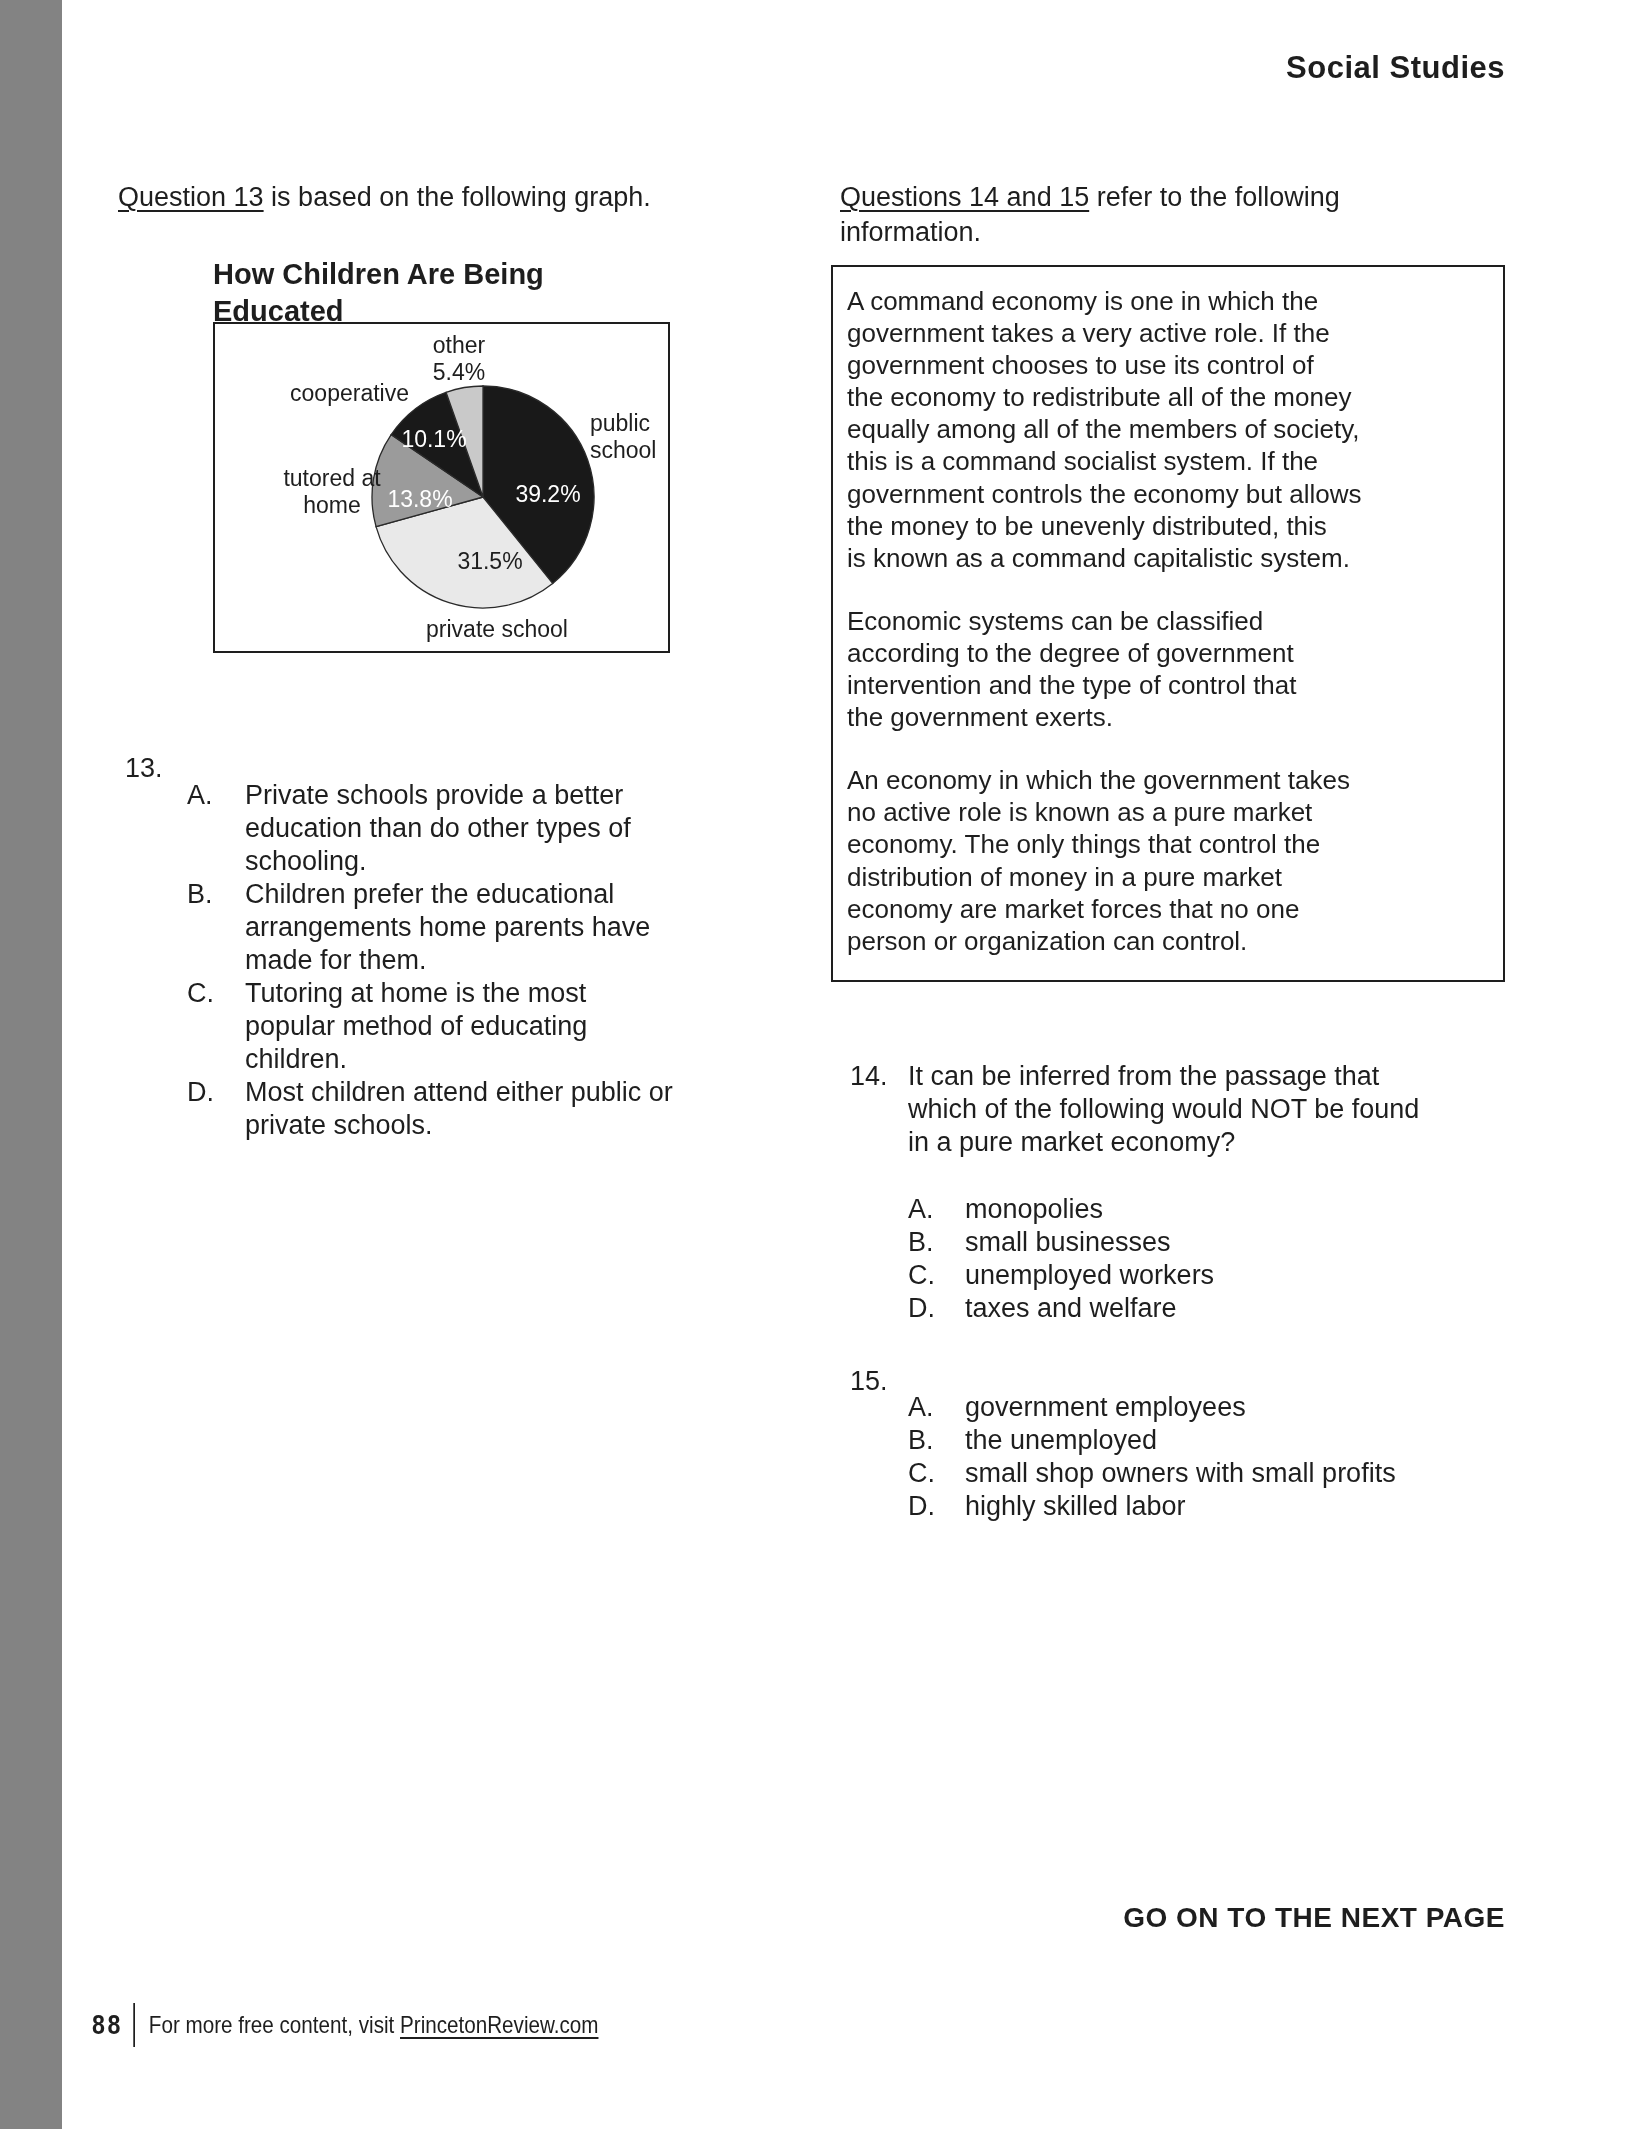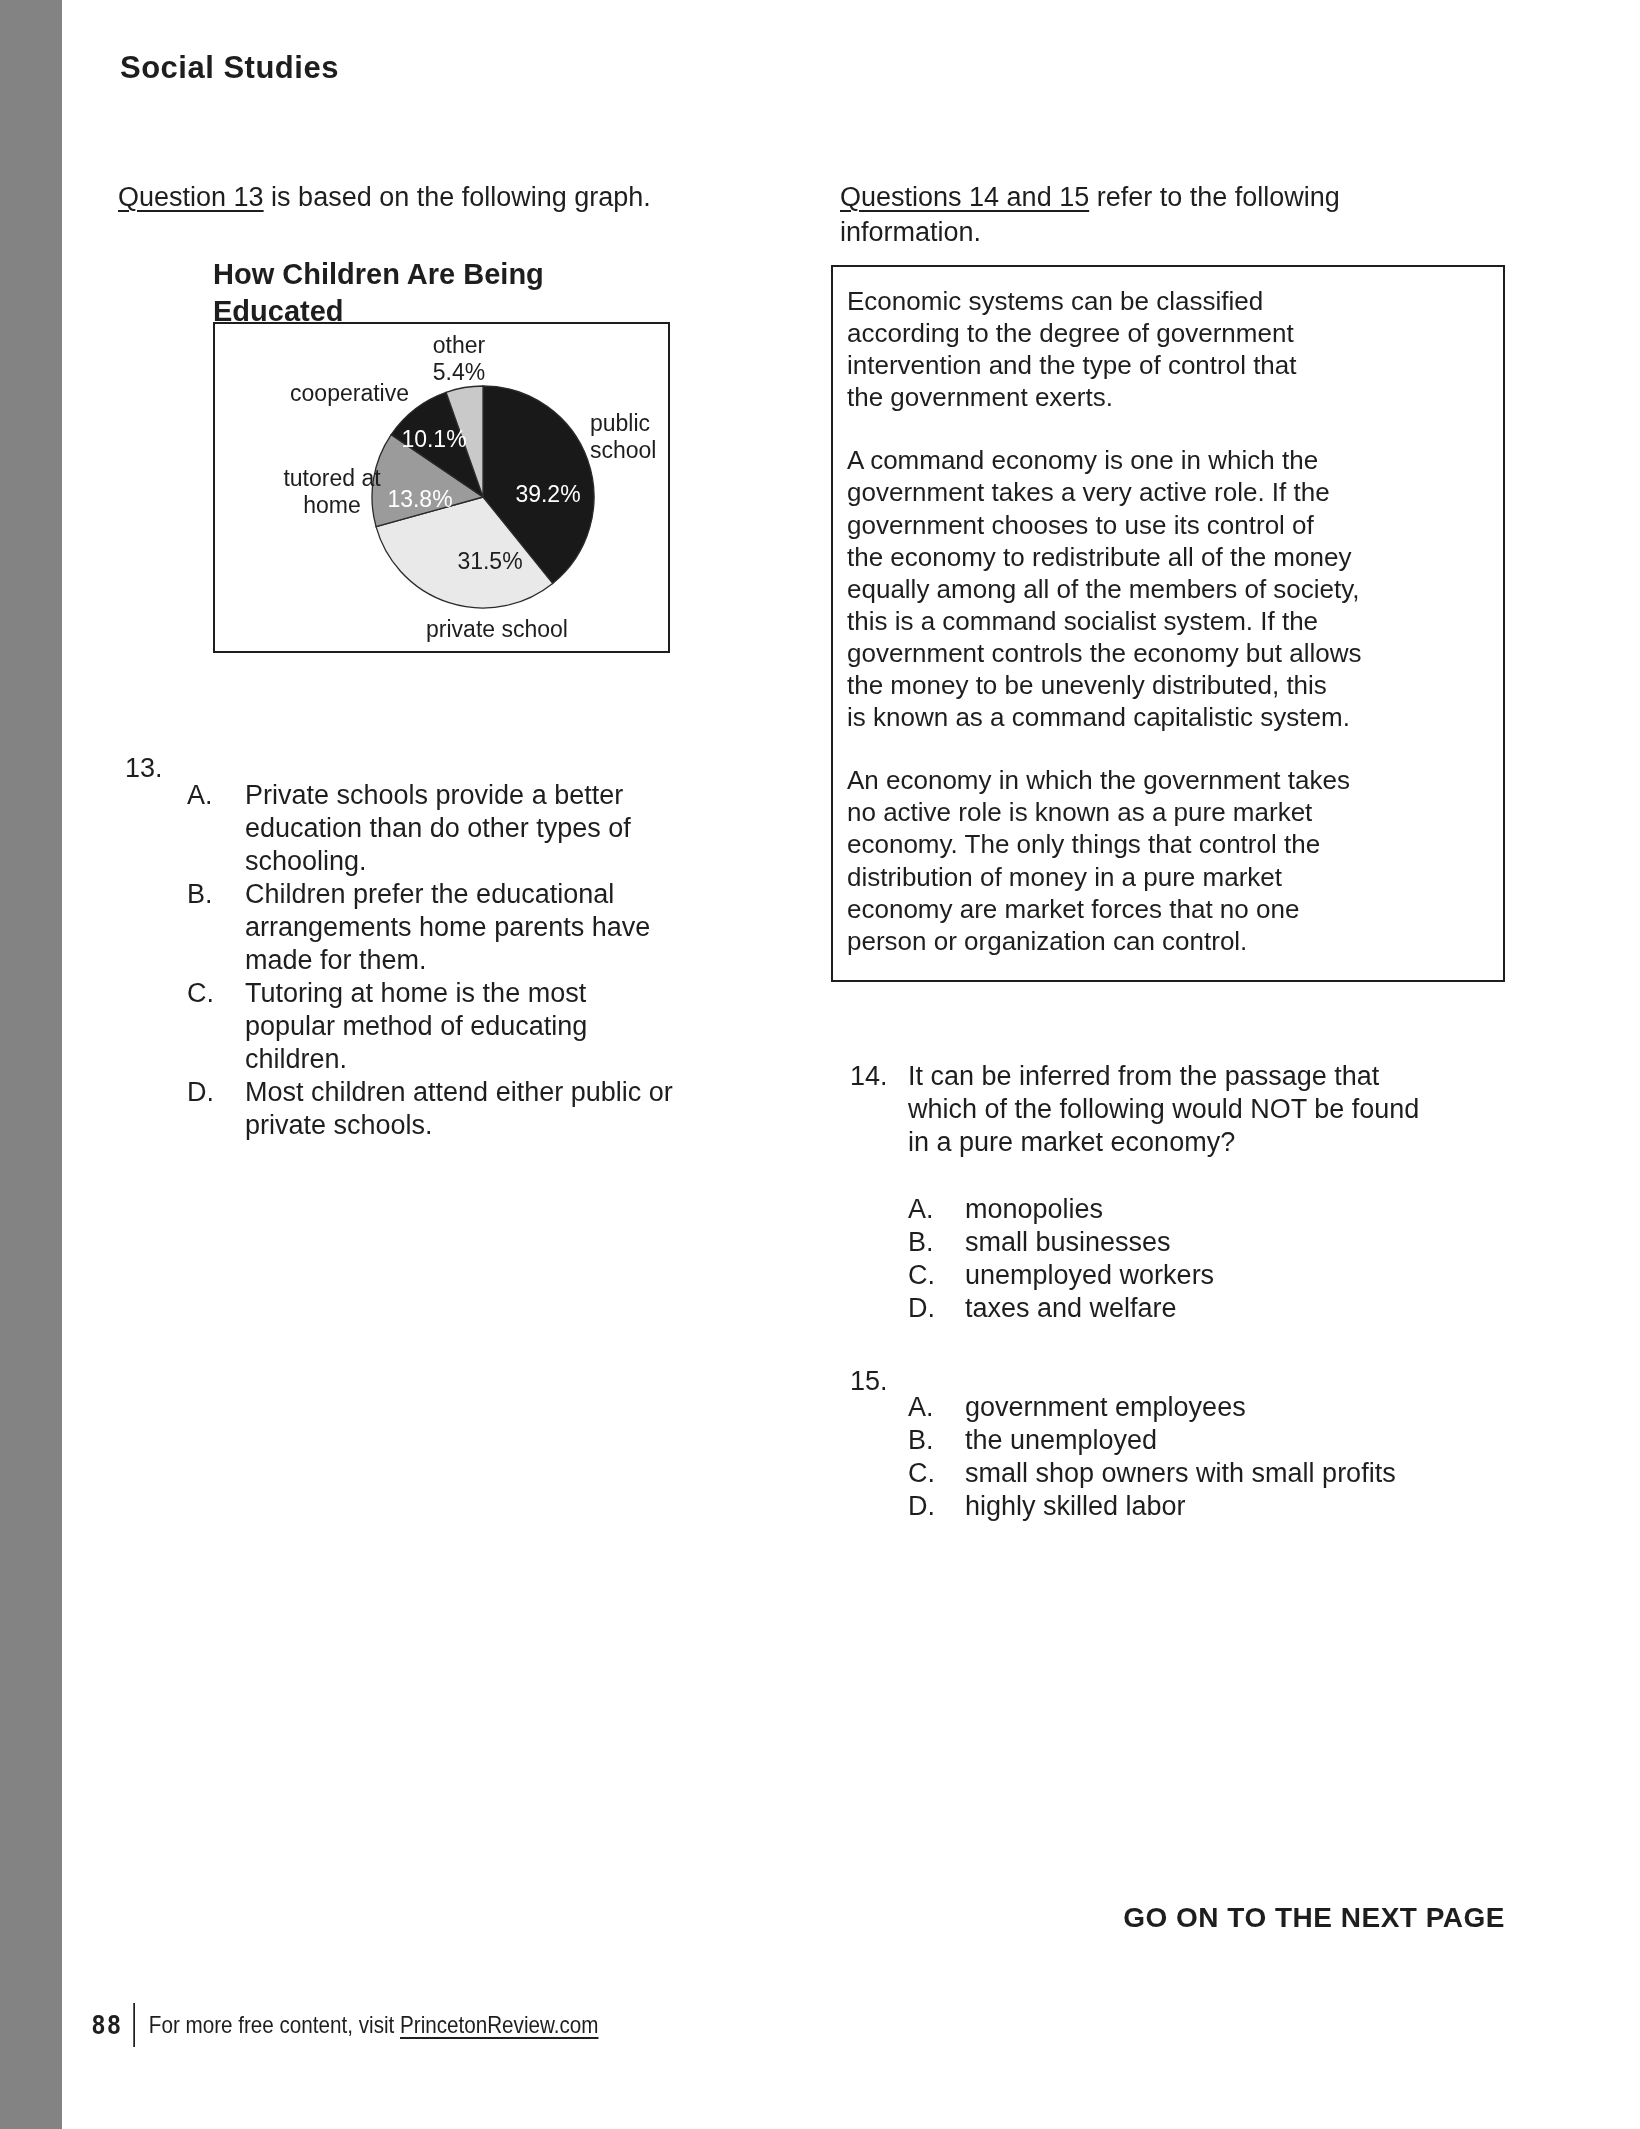--- a/index.html
+++ b/index.html
@@ -2,21 +2,21 @@
 <html><head>
 <meta charset="utf-8">
 <style>
   html,body{margin:0;padding:0;background:#ffffff;}
   body{width:1640px;height:2129px;position:relative;overflow:hidden;
        font-family:"Liberation Sans",sans-serif;color:#1e1e1e;
        -webkit-font-smoothing:antialiased;}
   .abs{position:absolute;}
   .pre{white-space:pre-line;}
   .side-strip{left:0;top:0;width:62px;height:2129px;background:#838383;}
-  .page-title{left:120px;top:50px;width:1385px;text-align:left;
+  .page-title{left:120px;top:50px;width:1385px;text-align:right;
               font-size:31px;font-weight:bold;letter-spacing:.5px;}
   .intro{font-size:27px;line-height:35px;}
   .intro u,.intro .ul{text-decoration:underline;text-underline-offset:4px;text-decoration-thickness:1.5px;}
   .left-intro{left:118px;top:180px;width:660px;}
   .right-intro{left:840px;top:180px;width:680px;}
   .chart-title{left:213px;top:256px;width:457px;text-align:left;
                font-size:29px;font-weight:bold;line-height:37px;}
   .chart-box{left:213px;top:322px;width:457px;height:331px;border:2px solid #1e1e1e;box-sizing:border-box;}
   .chart-box svg{position:absolute;left:0;top:0;}
   .pie-label{position:absolute;font-size:23px;line-height:27px;}
@@ -123,33 +123,33 @@
     </div>
   </div>
 </div>
 
 <div class="abs intro right-intro">
   <div><span class="ul">Questions 14 and 15</span><span> refer to the following</span></div>
   <div>information.</div>
 </div>
 
 <div class="abs passage-box">
-  <p class="pre">Economic systems can be classified
-according to the degree of government
-intervention and the type of control that
-the government exerts.</p>
   <p class="pre">A command economy is one in which the
 government takes a very active role. If the
 government chooses to use its control of
 the economy to redistribute all of the money
 equally among all of the members of society,
 this is a command socialist system. If the
 government controls the economy but allows
 the money to be unevenly distributed, this
 is known as a command capitalistic system.</p>
+  <p class="pre">Economic systems can be classified
+according to the degree of government
+intervention and the type of control that
+the government exerts.</p>
   <p class="pre">An economy in which the government takes
 no active role is known as a pure market
 economy. The only things that control the
 distribution of money in a pure market
 economy are market forces that no one
 person or organization can control.</p>
 </div>
 
 <div class="abs question q14">
   <span class="q-num">14.</span>

